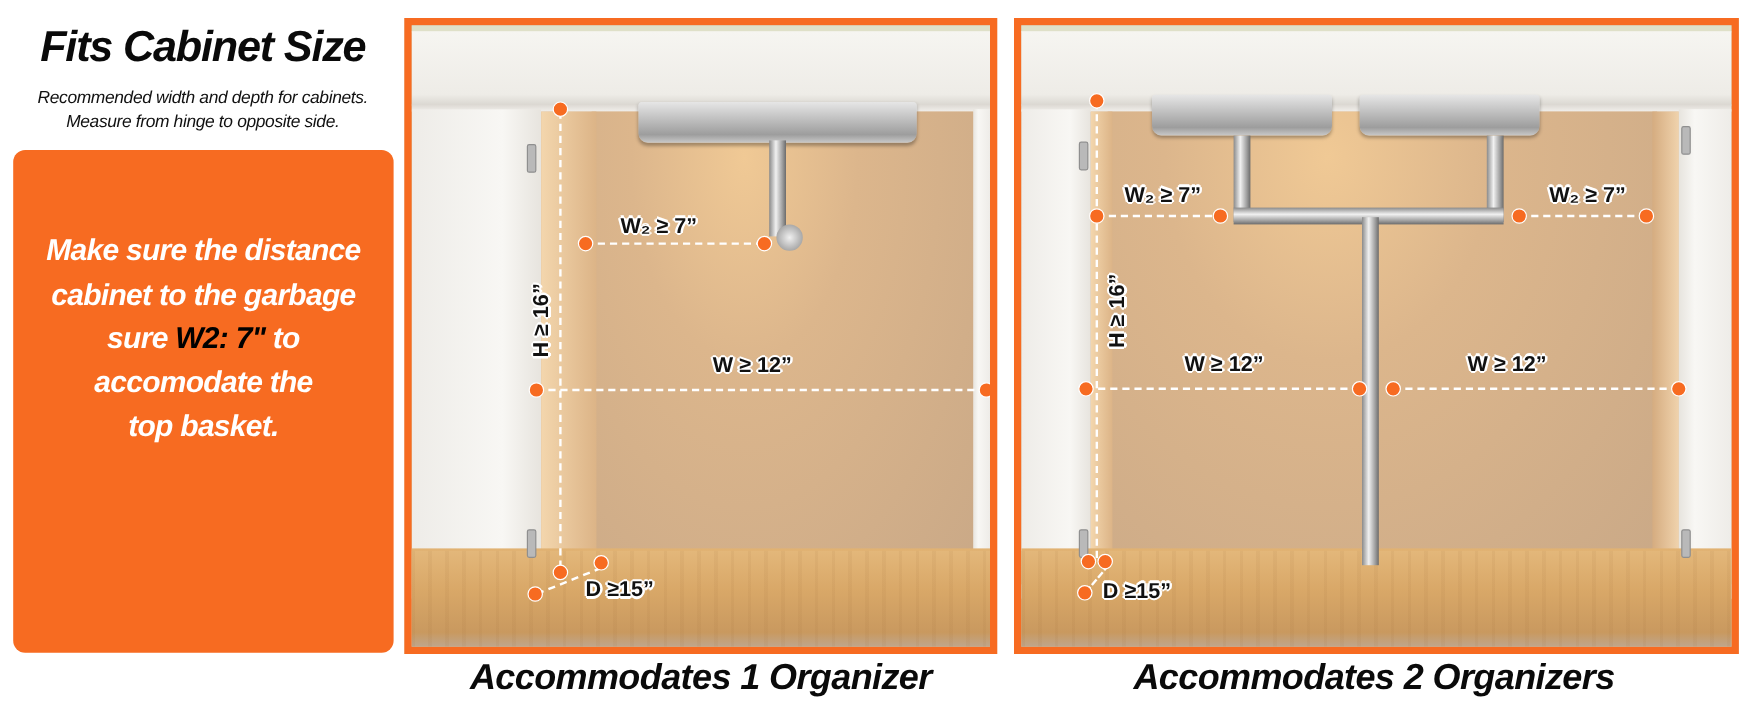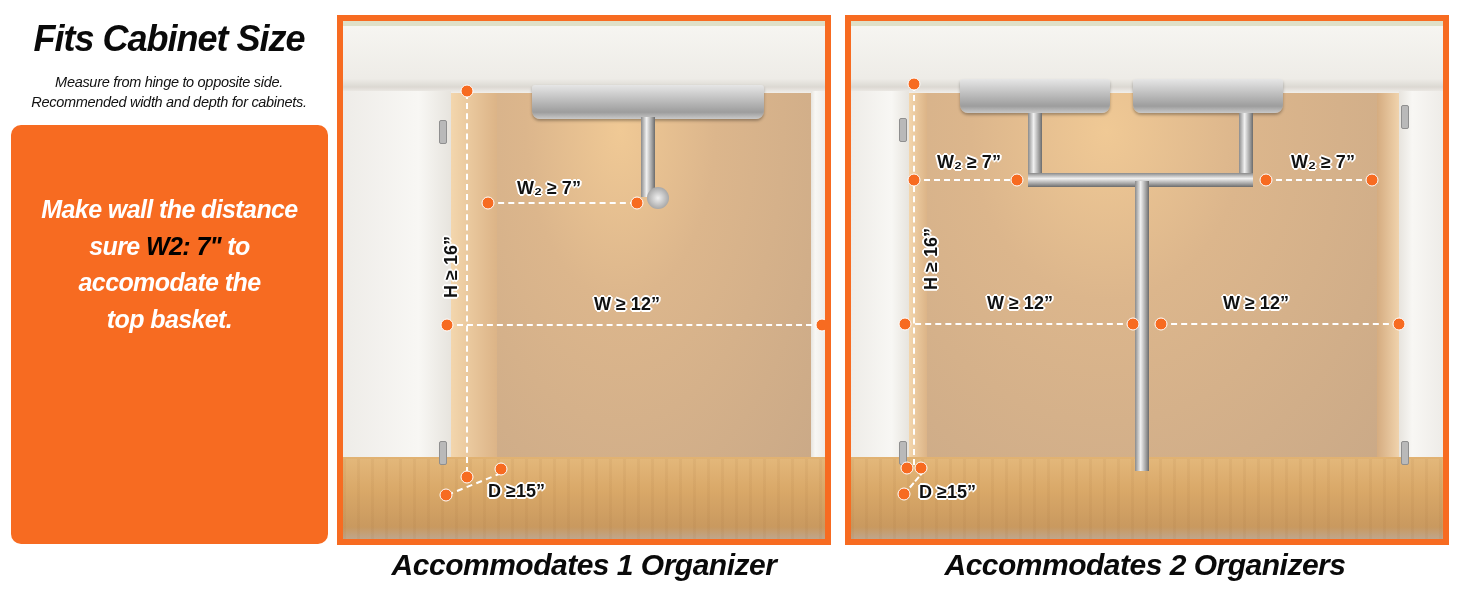--- a/index.html
+++ b/index.html
@@ -93,27 +93,28 @@
     position: absolute; top: 548px; font-family: "Liberation Sans", sans-serif;
     font-weight: bold; font-style: italic; font-size: 30px; color: #0a0a0a;
     letter-spacing: -0.5px; text-align: center;
   }
 </style>
 </head>
 <body>
 
 <div class="title">Fits Cabinet Size</div>
 <div class="subtitle">
+  <div>Recommended width and depth for cabinets.</div>
   <div>Measure from hinge to opposite side.</div>
-  <div>Recommended width and depth for cabinets.</div>
 </div>
 
 <div class="callout">
   <div class="callout-text">
-    <div>Make wall the distance</div>
+    <div>Make sure the distance</div>
+    <div>cabinet to the garbage</div>
     <div><span>sure </span><span class="hl">W2: 7"</span><span> to</span></div>
     <div>accomodate the</div>
     <div>top basket.</div>
   </div>
 </div>
 
 <div class="panel p1">
   <div class="wall-top"></div>
   <div class="counter"></div>
   <div class="counter-edge"></div>

